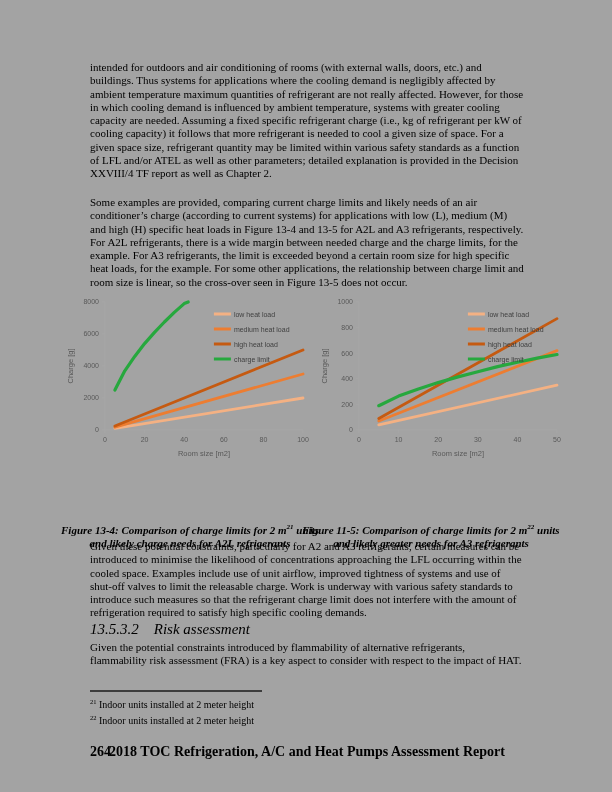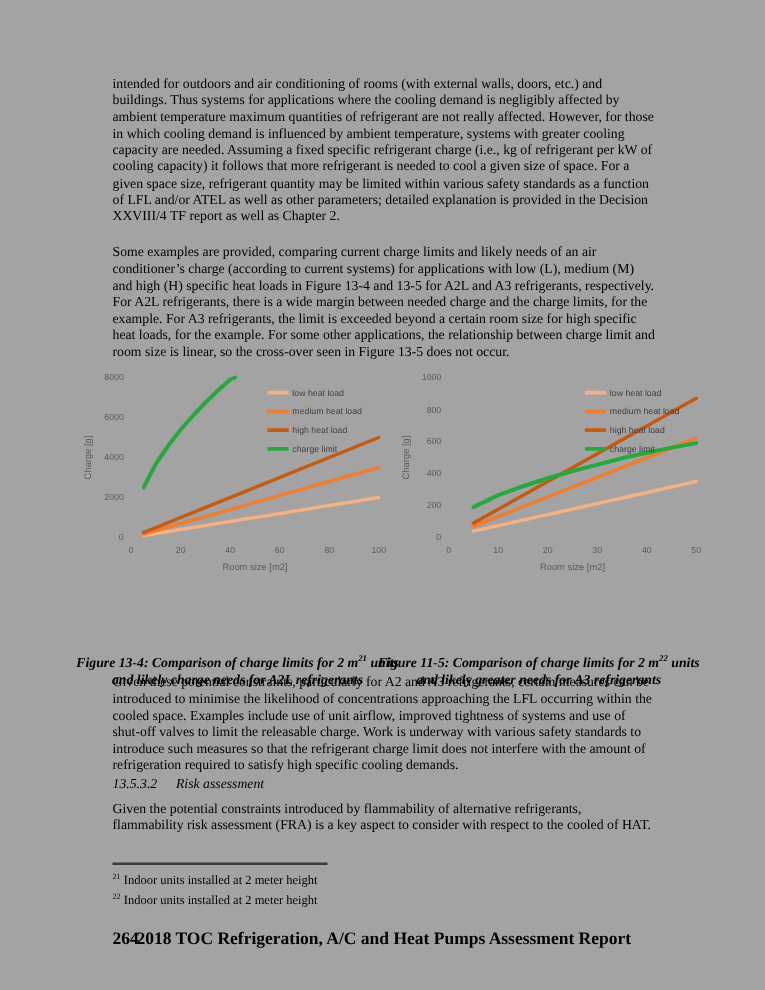--- a/index.html
+++ b/index.html
@@ -25,21 +25,21 @@
     position:absolute;
     width:268px;
     font-size:11px;line-height:13.5px;
     font-weight:bold;font-style:italic;
     text-align:center;
     margin-top:37px;
   }
   .caption sup{font-size:7px;font-style:italic;}
   .subheading{
     position:absolute;left:90px;width:434px;
-    font-size:11px;font-style:italic;
+    font-size:15px;font-style:italic;
   }
   .subheading .hsp{display:inline-block;width:15px;}
   .fnblock{position:absolute;left:90px;width:434px;}
   .fnrule{width:172px;height:2px;background:#3c3c3c;margin-bottom:4px;}
   .footnote{font-size:10px;line-height:12.5px;}
   .footnote sup{font-size:6.5px;}
   .footer{position:absolute;left:90px;width:434px;top:744px;font-size:14px;font-weight:bold;}
   .footer .pagenum{position:absolute;left:0;top:0;}
   .footer .ftitle{display:block;text-align:center;}
 </style>
@@ -160,21 +160,21 @@
   <div class="caption" style="top:484px;left:297px;">
     <span>Figure 11-5: Comparison of charge limits for 2 m</span><sup>22</sup><span> units and likely greater needs for A3 refrigerants</span>
   </div>
 
   <div class="bodytext" style="top:540px;">Given these potential constraints, particularly for A2 and A3 refrigerants, certain measures can be introduced to minimise the likelihood of concentrations approaching the LFL occurring within the cooled space. Examples include use of unit airflow, improved tightness of systems and use of shut-off valves to limit the releasable charge. Work is underway with various safety standards to introduce such measures so that the refrigerant charge limit does not interfere with the amount of refrigeration required to satisfy high specific cooling demands.</div>
 
   <div class="subheading" style="top:621px;">
     <span>13.5.3.2</span><span class="hsp"></span><span>Risk assessment</span>
   </div>
 
-  <div class="bodytext" style="top:641px;">Given the potential constraints introduced by flammability of alternative refrigerants, flammability risk assessment (FRA) is a key aspect to consider with respect to the cooled of HAT.</div>
+  <div class="bodytext" style="top:641px;">Given the potential constraints introduced by flammability of alternative refrigerants, flammability risk assessment (FRA) is a key aspect to consider with respect to the impact of HAT.</div>
 
   <div class="fnblock" style="top:690px;">
     <div class="fnrule"></div>
     <div class="footnote">
       <sup>21</sup> <span>Indoor units installed at 2 meter height</span>
     </div>
     <div class="footnote">
       <sup>22</sup> <span>Indoor units installed at 2 meter height</span>
     </div>
   </div>

